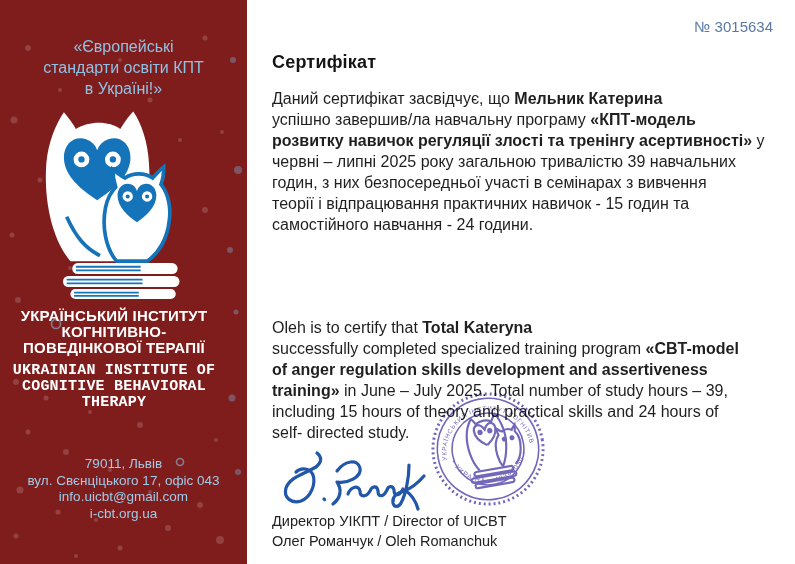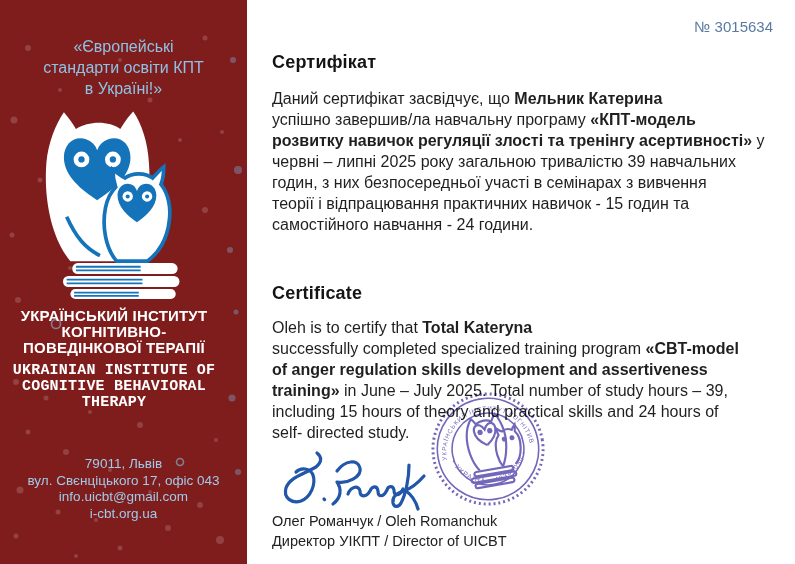--- a/index.html
+++ b/index.html
@@ -169,21 +169,20 @@
 
   <div class="title title-ua">Сертифікат</div>
   <div class="para para-ua rich"><span>Даний сертифікат засвідчує, що </span><span class="b">Мельник Катерина</span><span>
 успішно завершив/ла навчальну програму </span><span class="b">«КПТ-модель
 розвитку навичок регуляції злості та тренінгу асертивності»</span><span> у
 червні – липні 2025 року загальною тривалістю 39 навчальних
 годин, з них безпосередньої участі в семінарах з вивчення
 теорії і відпрацювання практичних навичок - 15 годин та
 самостійного навчання - 24 години.</span></div>
 
-  <div class="title title-en">Certificate</div>
   <div class="para para-en rich"><span>Oleh is to certify that </span><span class="b">Total Kateryna</span><span>
 successfully completed specialized training program </span><span class="b">«CBT-model
 of anger regulation skills development and assertiveness
 training»</span><span> in June – July 2025. Total number of study hours – 39,
 including 15 hours of theory and practical skills and 24 hours of
 self- directed study.</span></div>
 
   <svg class="signature" width="160" height="72" viewBox="0 0 160 72" xmlns="http://www.w3.org/2000/svg">
     <g fill="none" stroke="#2156a8" stroke-width="3.2" stroke-linecap="round" stroke-linejoin="round">
       <path d="M42,12 C47,16 47,21 41,26 C29,33 15,36 11,47 C8,57 17,63 26,60 C36,56 41,43 38,34 C35,27 26,26 21,31"></path>
@@ -220,16 +219,16 @@
         <circle cx="78" cy="53" r="1.4" fill="#4b3da6"></circle>
           <circle cx="86" cy="53" r="1.4" fill="#4b3da6"></circle>
         <rect x="42" y="81" width="40" height="4.5" rx="2.2"></rect>
         <rect x="38" y="87" width="46" height="4.5" rx="2.2"></rect>
         <rect x="41" y="93" width="40" height="4.5" rx="2.2"></rect>
       </g>
     </g>
   </svg>
 
   <div class="sig-block">
+    <div>Директор УІКПТ / Director of UICBT</div>
     <div>Олег Романчук / Oleh Romanchuk</div>
-    <div>Директор УІКПТ / Director of UICBT</div>
   </div>
 </div>
 
 </body></html>

